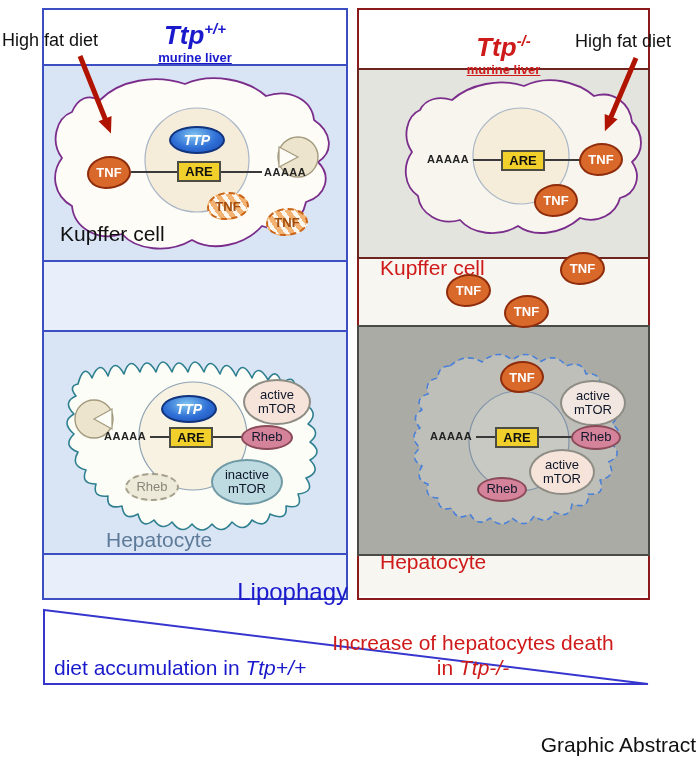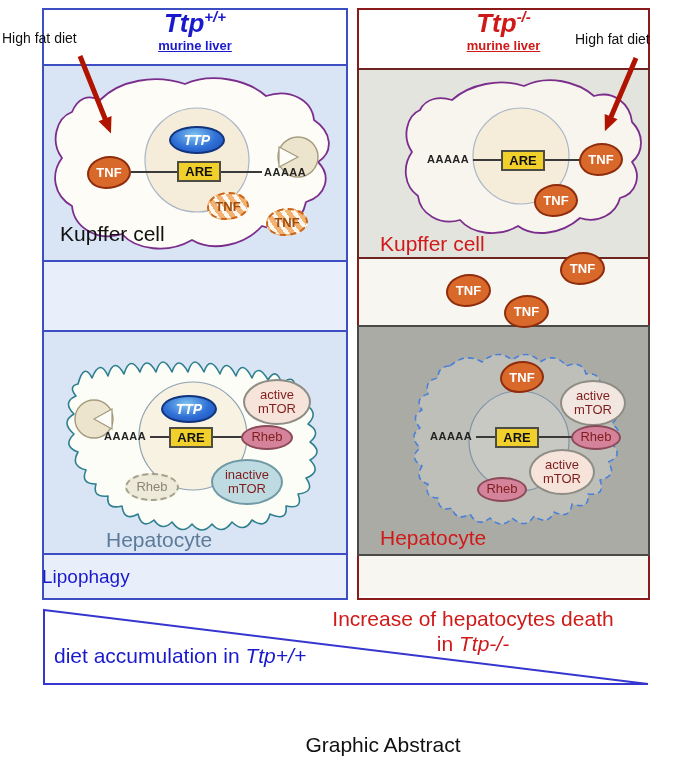--- a/index.html
+++ b/index.html
@@ -12,32 +12,32 @@
   .flexc { display: flex; align-items: center; justify-content: center; }
   .tnf { background: #d9692a; border: 2px solid #8f2c0c; color: #fff; font-weight: bold; font-size: 13px;
          border-radius: 52% 48% 58% 42% / 55% 50% 50% 45%; }
   .tnf-dashed { background: repeating-linear-gradient(55deg, #f2b271 0 5px, #fcf7ee 5px 9px);
          border: 2px dashed #c96418; color: #a14c0e; font-weight: bold; font-size: 13px;
          border-radius: 52% 48% 58% 42% / 55% 50% 50% 45%; }
   .ttp { background: radial-gradient(ellipse at 45% 30%, #7fc4f0 0%, #2f6fd6 55%, #1b4cb2 100%);
          border: 2px solid #11347e; border-radius: 50%; color: #fff; font-weight: bold; font-style: italic; font-size: 14px; }
   .are { background: #f2d02c; border: 2px solid #4d4d44; font-weight: bold; font-size: 13px; color: #111; }
   .polya { font-size: 11px; font-weight: bold; color: #222; letter-spacing: 0.5px; }
-  .oval { border-radius: 50%; font-size: 13px; line-height: 1.1; text-align: center; white-space: pre-line; color: #7f1d1d; }
+  .oval { border-radius: 50%; font-size: 13px; line-height: 1.1; text-align: center; white-space: pre-line; color: #0f172a; }
   .cell-label { font-size: 21px; color: #111; }
-  .blue { color: #1a1acc; }
-  .red { color: #cf1a1a; }
+  .blue { color: #1a1acc; margin-top: 12px; }
+  .red { color: #cf1a1a; margin-top: 24px; }
   .grayblue { color: #5d7a99; }
   .title { font-size: 26px; font-weight: bold; font-style: italic; }
   .title .sup { font-size: 15px; vertical-align: super; }
   .subtitle { font-size: 13px; font-weight: bold; text-decoration: underline; }
-  .hfd { font-size: 14px; color: #111; }
-  .outcome { font-size: 19px; text-align: left; }
+  .hfd { font-size: 18px; color: #111; }
+  .outcome { font-size: 24px; text-align: right; }
   .wedgetext { font-size: 21px; line-height: 1.2; }
-  .caption { font-size: 21px; text-align: center; color: #111; }
+  .caption { font-size: 21px; text-align: right; color: #111; }
 </style>
 </head>
 <body>
 
 <div class="stage">
 
   <div class="l1" style="left:42px;top:8px;width:306px;height:592px;border:2px solid #3d4ec2;background:#fff"></div>
   <div class="l1" style="left:357px;top:8px;width:293px;height:592px;border:2px solid #8b1a1a;background:#fff"></div>
 
   <div class="l2" style="left:44px;top:64px;width:302px;height:534px;background:#e9effa"></div>

